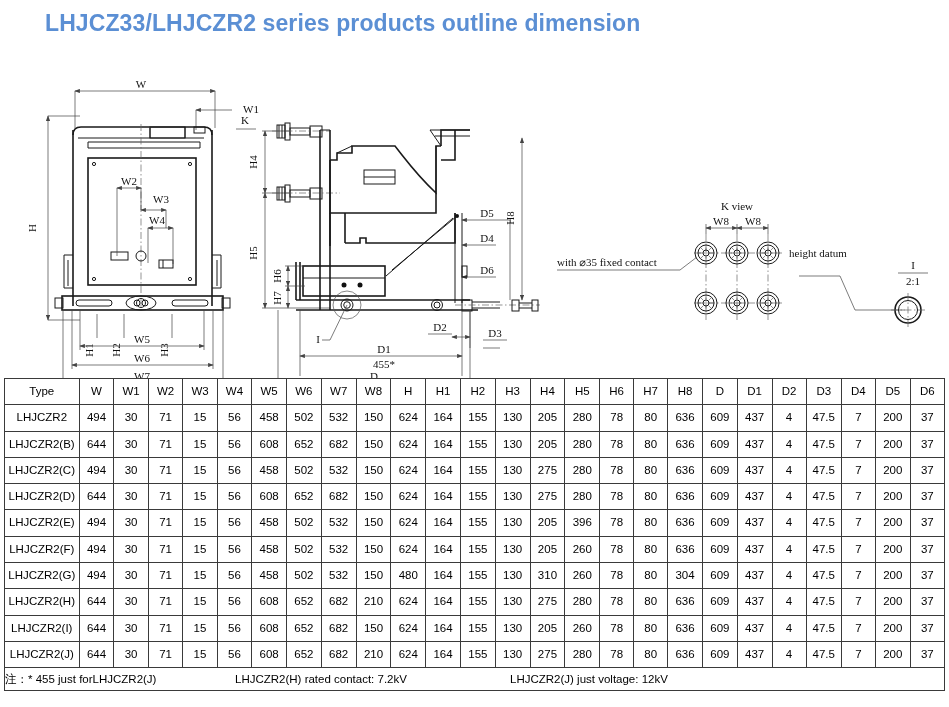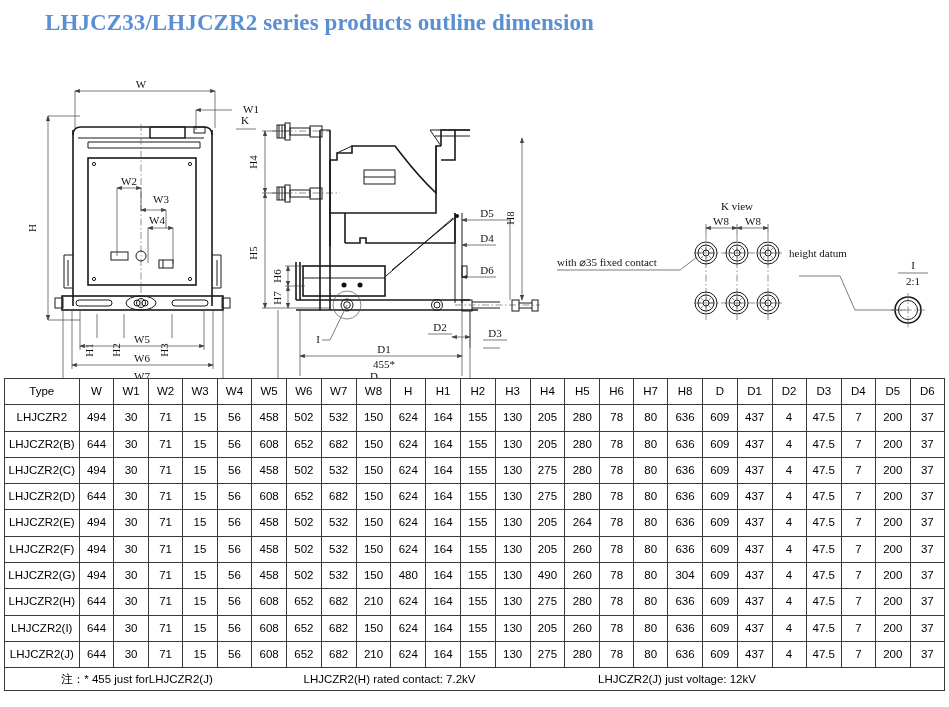--- a/index.html
+++ b/index.html
@@ -2,38 +2,38 @@
 <html><head>
 <meta charset="utf-8">
 <style>
   html,body{margin:0;padding:0;background:#ffffff;}
   body{width:949px;height:707px;position:relative;overflow:hidden;
        font-family:"Liberation Sans",sans-serif;color:#000;}
 
   
   #title{position:absolute;left:45px;top:10px;width:860px;
          font-size:23px;font-weight:bold;color:#5b8fd4;letter-spacing:0.1px;
-         font-family:Liberation Serif, serif;white-space:nowrap;}
+         font-family:Liberation Sans, sans-serif;white-space:nowrap;}
 
   
   #drawing{position:absolute;left:0;top:38px;width:949px;height:340px;}
   #drawing svg{display:block;}
 
   
   #spec-table-wrap{position:absolute;left:4px;top:378px;width:941px;}
   table{border-collapse:collapse;width:941px;
         font-family:"Liberation Sans",sans-serif;}
   table th,table td{border:1px solid #3a3a3a;text-align:center;
         font-size:11.5px;height:25.3px;padding:0;color:#000;font-weight:normal;
         background:#fff;line-height:25.3px;}
   table th{font-size:11.5px;}
   table th.c-type,table td.c-type{width:75px;font-size:11.5px;}
   table th.c-n,table td.c-n{width:37px;}
   #note-row td{border:1px solid #3a3a3a;height:22px;line-height:22px;
-        text-align:center;font-size:11.5px;padding-left:17px;}
+        text-align:left;font-size:11.5px;padding-left:0;}
   .note-inner{display:flex;gap:0;align-items:center;width:100%;}
   .note-a{width:230px;}
   .note-b{width:275px;}
   .note-c{width:300px;}
 </style>
 </head>
 <body>
 
 <div id="title">LHJCZ33/LHJCZR2 series products outline dimension</div>
 
@@ -503,21 +503,21 @@
           <td class="c-n">56</td>
           <td class="c-n">458</td>
           <td class="c-n">502</td>
           <td class="c-n">532</td>
           <td class="c-n">150</td>
           <td class="c-n">624</td>
           <td class="c-n">164</td>
           <td class="c-n">155</td>
           <td class="c-n">130</td>
           <td class="c-n">205</td>
-          <td class="c-n">264</td>
+          <td class="c-n">396</td>
           <td class="c-n">78</td>
           <td class="c-n">80</td>
           <td class="c-n">636</td>
           <td class="c-n">609</td>
           <td class="c-n">437</td>
           <td class="c-n">4</td>
           <td class="c-n">47.5</td>
           <td class="c-n">7</td>
           <td class="c-n">200</td>
           <td class="c-n">37</td>
@@ -558,21 +558,21 @@
           <td class="c-n">15</td>
           <td class="c-n">56</td>
           <td class="c-n">458</td>
           <td class="c-n">502</td>
           <td class="c-n">532</td>
           <td class="c-n">150</td>
           <td class="c-n">480</td>
           <td class="c-n">164</td>
           <td class="c-n">155</td>
           <td class="c-n">130</td>
-          <td class="c-n">490</td>
+          <td class="c-n">310</td>
           <td class="c-n">260</td>
           <td class="c-n">78</td>
           <td class="c-n">80</td>
           <td class="c-n">304</td>
           <td class="c-n">609</td>
           <td class="c-n">437</td>
           <td class="c-n">4</td>
           <td class="c-n">47.5</td>
           <td class="c-n">7</td>
           <td class="c-n">200</td>

